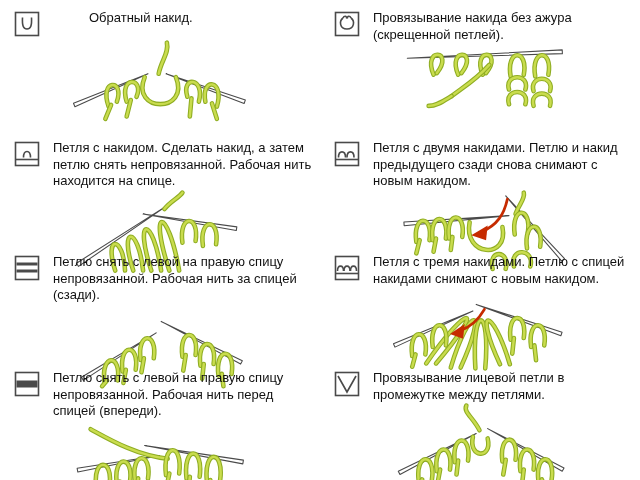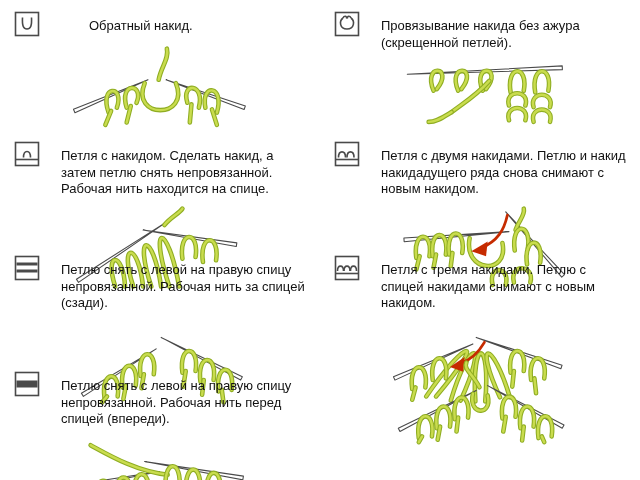--- a/index.html
+++ b/index.html
@@ -9,21 +9,21 @@
   }
   .grid{
     display:grid;width:640px;height:480px;
     grid-template-columns:320px 320px;
     grid-template-rows:130px 114px 116px 120px;
   }
   .cell{position:relative;overflow:visible;}
   .head{display:flex;align-items:flex-start;gap:13px;padding:10px 4px 0 14px;}
   .sym{flex:0 0 26px;margin-top:1px;line-height:0;}
   .sym svg{display:block;}
-  .desc{margin:8px;font-size:13px;line-height:1.27;width:262px;hyphens:manual;}
+  .desc{margin:0;font-size:13px;line-height:1.27;width:262px;hyphens:manual;}
   .art{display:flex;justify-content:center;margin-top:1px;line-height:0;}
   .art svg{height:82px;width:auto;overflow:visible;}
   
   .cell:nth-child(1) .desc{margin-left:36px;width:170px;}
   .cell:nth-child(1) .art{margin-top:4px;}
   .cell:nth-child(2) .art{margin-top:-6px;}
   .symstroke{stroke:#4a4a4a;fill:none;stroke-width:1.6;}
   .symthick{stroke:#4a4a4a;fill:none;stroke-width:3;}
 </style>
 </head>
@@ -146,21 +146,21 @@
   <div class="cell">
     <div class="head">
       <span class="sym">
         <svg width="26" height="26" viewBox="0 0 26 26">
           <rect class="symstroke" x="1.5" y="1.5" width="23" height="23"></rect>
           <line class="symstroke" x1="1.5" y1="18.5" x2="24.5" y2="18.5"></line>
           <path class="symstroke" d="M4.5,16.5 C4.5,9 11.5,9 11.5,16.5"></path>
           <path class="symstroke" d="M13,16.5 C13,9 20,9 20,16.5"></path>
         </svg>
       </span>
-      <p class="desc">Петля с двумя накидами. Петлю и накид накида­дущего ряда снова снимают с новым накидом.</p>
+      <p class="desc">Петля с двумя накидами. Петлю и накид преды­дущего сзади снова снимают с новым накидом.</p>
     </div>
     <div class="art">
         <svg viewBox="0 0 230 100">
           <polygon points="22.179141634773693,42.29301292510326 150,30 21.820858365226307,37.70698707489674" fill="#ffffff" stroke="#4a4a4a" stroke-width="1.3" stroke-linejoin="round"></polygon>
           <polygon points="217.7117572524977,82.4638075939123 146,6 214.2882427475023,85.5361924060877" fill="#ffffff" stroke="#4a4a4a" stroke-width="1.3" stroke-linejoin="round"></polygon>
           <path d="M37,62 C32,28 58,28 53,60" fill="none" stroke="#8fad22" stroke-width="5.6" stroke-linecap="round"></path>
           <path d="M37,62 C32,28 58,28 53,60" fill="none" stroke="#c9dc4e" stroke-width="3" stroke-linecap="round"></path>
           <path d="M57,60 C52,26 78,26 73,58" fill="none" stroke="#8fad22" stroke-width="5.6" stroke-linecap="round"></path>
           <path d="M57,60 C52,26 78,26 73,58" fill="none" stroke="#c9dc4e" stroke-width="3" stroke-linecap="round"></path>
           <path d="M77,58 C72,24 98,24 93,56" fill="none" stroke="#8fad22" stroke-width="5.6" stroke-linecap="round"></path>
@@ -315,20 +315,29 @@
           <path d="M126,64 L122,84" fill="none" stroke="#c9dc4e" stroke-width="3" stroke-linecap="round"></path>
           <path d="M151,68 L149,88" fill="none" stroke="#8fad22" stroke-width="5.6" stroke-linecap="round"></path>
           <path d="M151,68 L149,88" fill="none" stroke="#c9dc4e" stroke-width="3" stroke-linecap="round"></path>
           <path d="M176,72 L178,92" fill="none" stroke="#8fad22" stroke-width="5.6" stroke-linecap="round"></path>
           <path d="M176,72 L178,92" fill="none" stroke="#c9dc4e" stroke-width="3" stroke-linecap="round"></path>
         </svg>
       </div>
   </div>
 
   <div class="cell">
+    <div class="head">
+      <span class="sym">
+        <svg width="26" height="26" viewBox="0 0 26 26">
+          <rect class="symstroke" x="1.5" y="1.5" width="23" height="23"></rect>
+          <path class="symstroke" d="M4,5 L13,21 L22,5"></path>
+        </svg>
+      </span>
+      <p class="desc">Провязывание лицевой петли в промежутке между петлями.</p>
+    </div>
     <div class="art">
         <svg viewBox="0 0 230 100">
           <polygon points="17.045987460061937,86.04839210928796 110,36 14.954012539938063,81.95160789071204" fill="#ffffff" stroke="#4a4a4a" stroke-width="1.3" stroke-linejoin="round"></polygon>
           <polygon points="217.09828063696568,77.97916362798314 124,30 214.90171936303432,82.02083637201686" fill="#ffffff" stroke="#4a4a4a" stroke-width="1.3" stroke-linejoin="round"></polygon>
           <path d="M114,32 C106,16 94,10 98,2" fill="none" stroke="#8fad22" stroke-width="5.6" stroke-linecap="round"></path>
           <path d="M114,32 C106,16 94,10 98,2" fill="none" stroke="#c9dc4e" stroke-width="3" stroke-linecap="round"></path>
           <path d="M106,40 C100,66 130,68 124,42" fill="none" stroke="#8fad22" stroke-width="5.6" stroke-linecap="round"></path>
           <path d="M106,40 C100,66 130,68 124,42" fill="none" stroke="#c9dc4e" stroke-width="3" stroke-linecap="round"></path>
           <path d="M40,94 C35,59 61,59 56,92" fill="none" stroke="#8fad22" stroke-width="5.6" stroke-linecap="round"></path>
           <path d="M40,94 C35,59 61,59 56,92" fill="none" stroke="#c9dc4e" stroke-width="3" stroke-linecap="round"></path>

